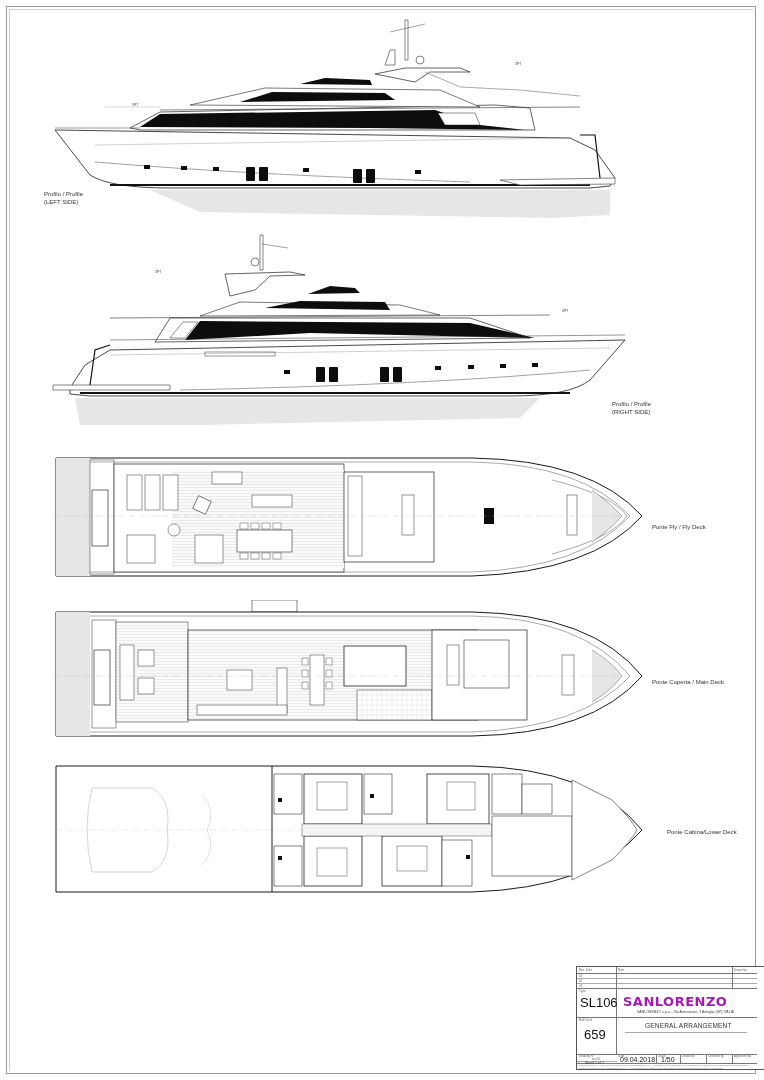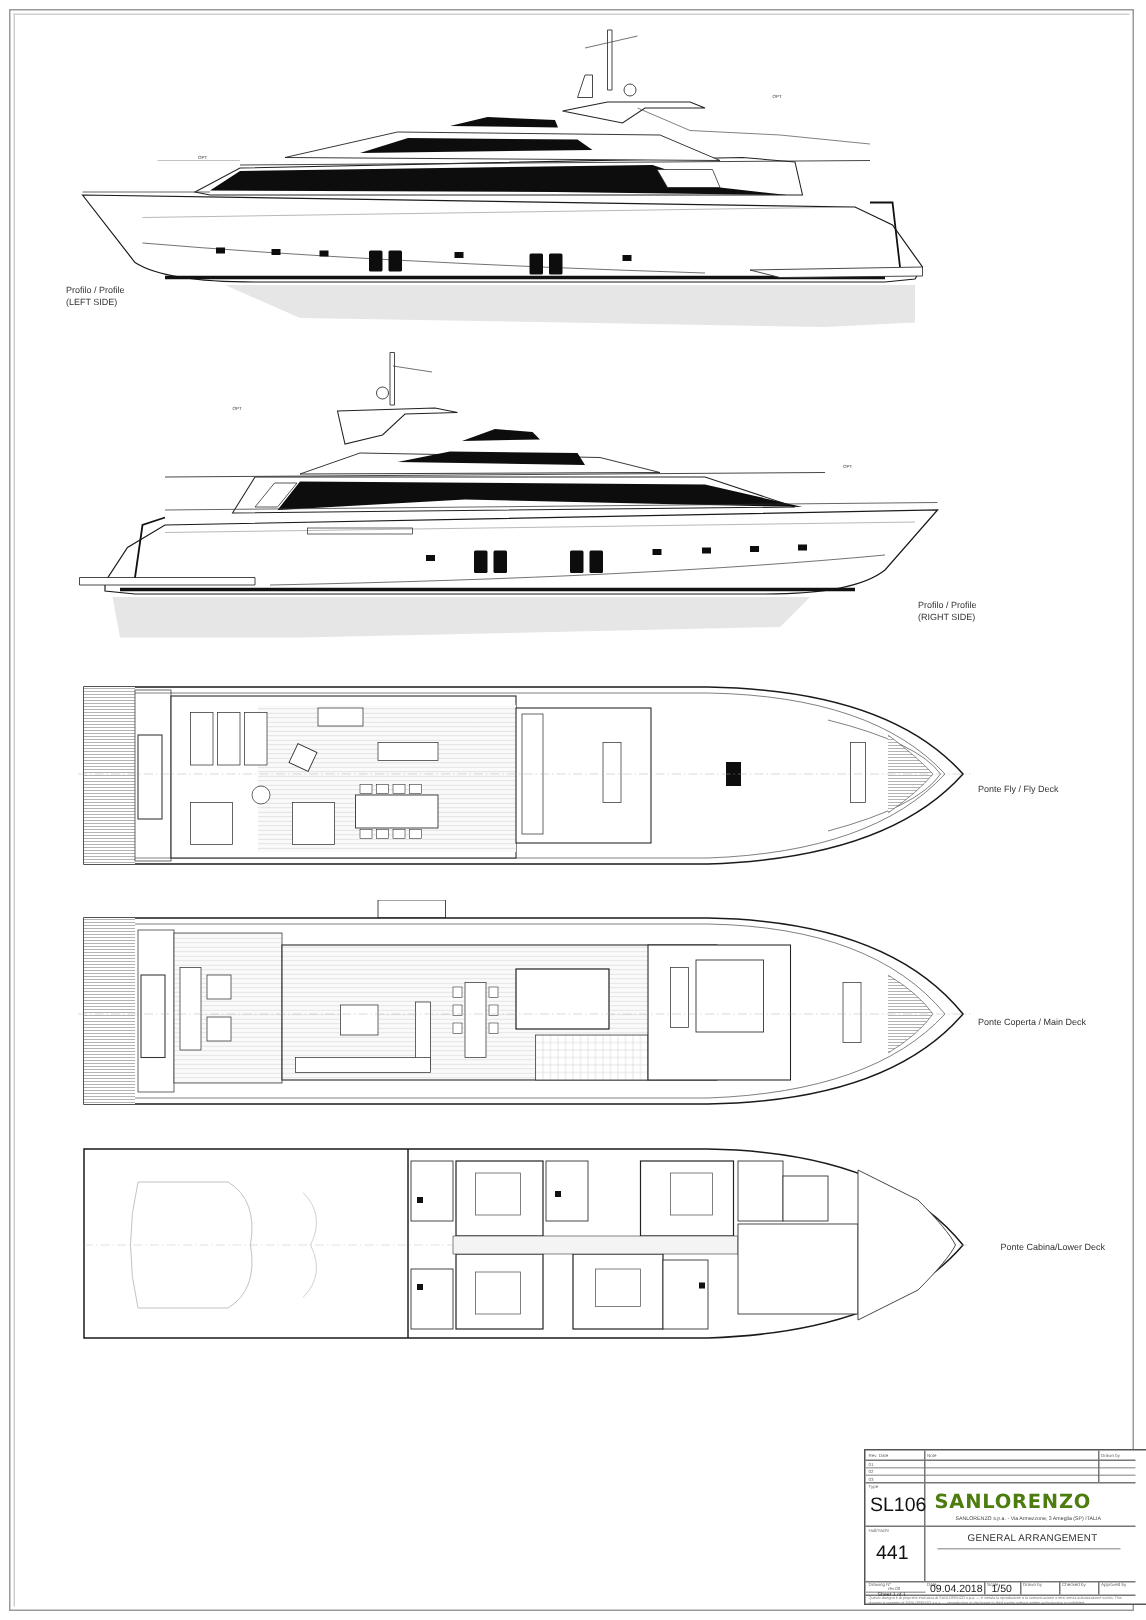--- a/index.html
+++ b/index.html
@@ -11,21 +11,21 @@
                   border-left: 1px solid #cfcfcf; border-top: 1px solid #cfcfcf; box-sizing: border-box; }
   .view { position: absolute; }
   .view svg { display: block; }
   .view-label { position: absolute; font-size: 6px; line-height: 8px; color: #333; white-space: pre; }
   
   .tb { position: absolute; left: 576px; top: 966px; width: 208px; height: 104px;
         border: 1px solid #555; box-sizing: border-box; background: #fff; font-size: 3px; }
   .tb .cell { position: absolute; box-sizing: border-box; }
   .tb .tiny { font-size: 3px; color: #666; position: absolute; left: 1px; top: 0px; white-space: nowrap; }
   .tb .model { font-size: 13px; font-weight: normal; color: #111; }
-  .tb .brand { font-size: 13px; font-weight: bold; letter-spacing: 0.5px; color: #4d7c0f;
+  .tb .brand { font-size: 13px; font-weight: bold; letter-spacing: 0.5px; color: #a21caf;
                font-family: "DejaVu Sans", sans-serif; }
   .tb .addr { font-size: 3.5px; color: #444; }
   .tb .title { font-size: 6.5px; color: #333; letter-spacing: 0.2px; }
   .tb .num { font-size: 13px; color: #111; }
   .tb .val { font-size: 7px; color: #222; }
   .tb .fine { font-size: 2.5px; color: #777; line-height: 3px; }
   .hl { position: absolute; height: 0; border-top: 1px solid #777; }
   .vl { position: absolute; width: 0; border-left: 1px solid #777; }
 </style>
 </head>
@@ -307,21 +307,21 @@
   <span class="tiny" style="left:2px; top:17px;">03</span>
 
   <div class="vl" style="left:39px; top:21px; height:66px;"></div>
   <div class="hl" style="left:0; top:50px; width:180px;"></div>
   <span class="tiny" style="left:2px; top:22px;">Type</span>
   <div class="cell model" style="left:3px; top:28px;">SL106</div>
   <div class="cell brand" style="left:46px; top:27px;">SANLORENZO</div>
   <div class="cell addr" style="left:60px; top:43px;">SANLORENZO s.p.a. - Via Armezzone, 3 Ameglia (SP) ITALIA</div>
 
   <span class="tiny" style="left:2px; top:51px;">Hull/Yacht</span>
-  <div class="cell num" style="left:7px; top:60px;">441</div>
+  <div class="cell num" style="left:7px; top:60px;">659</div>
   <div class="cell title" style="left:68px; top:55px;">GENERAL ARRANGEMENT</div>
   <div class="hl" style="left:48px; top:65px; width:122px; border-color:#aaa;"></div>
 
   <div class="hl" style="left:0; top:87px; width:180px;"></div>
   <div class="hl" style="left:0; top:94px; width:40px; border-color:#aaa;"></div>
   <div class="hl" style="left:0; top:96px; width:180px;"></div>
   <div class="vl" style="left:79px; top:87px; height:9px;"></div>
   <div class="vl" style="left:103px; top:87px; height:9px;"></div>
   <div class="vl" style="left:129px; top:87px; height:9px;"></div>
   <div class="vl" style="left:155px; top:87px; height:9px;"></div>

